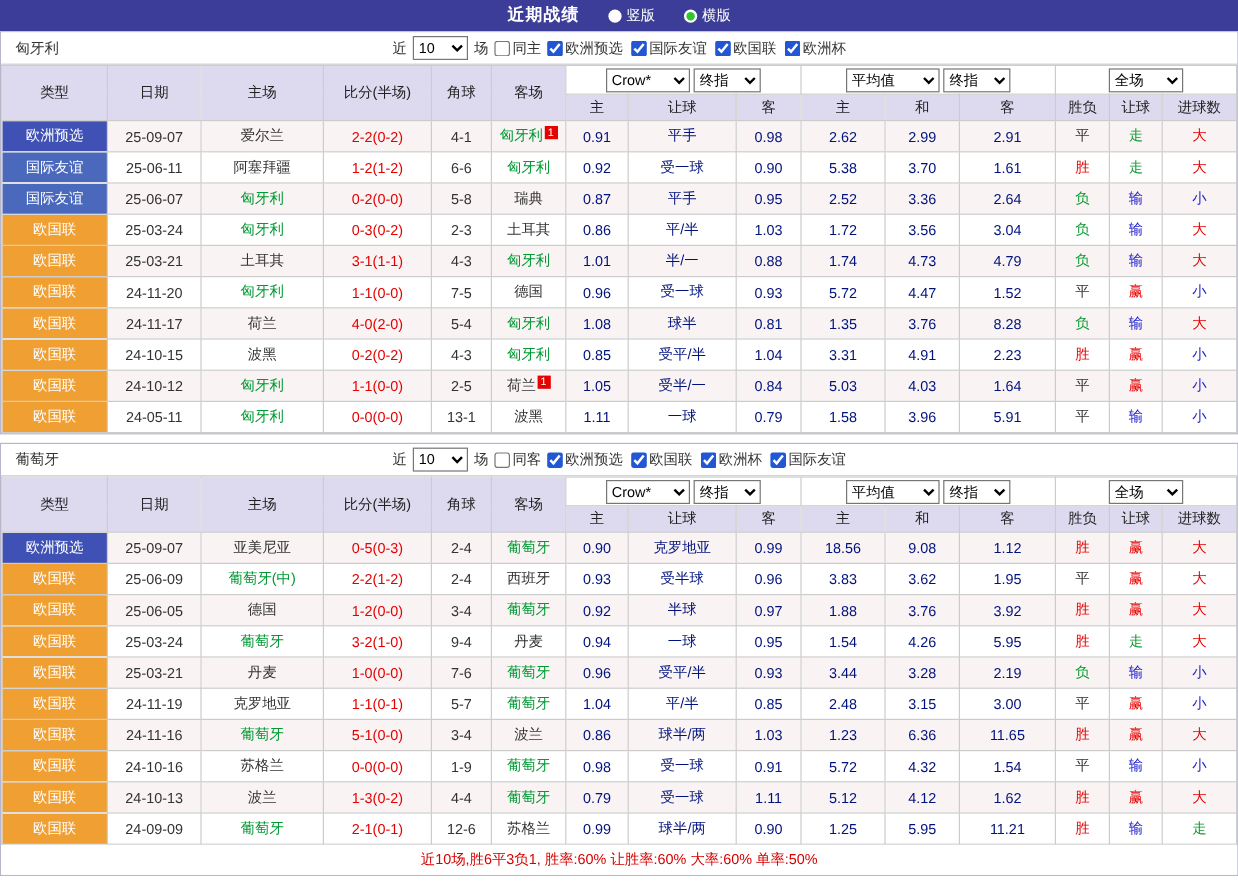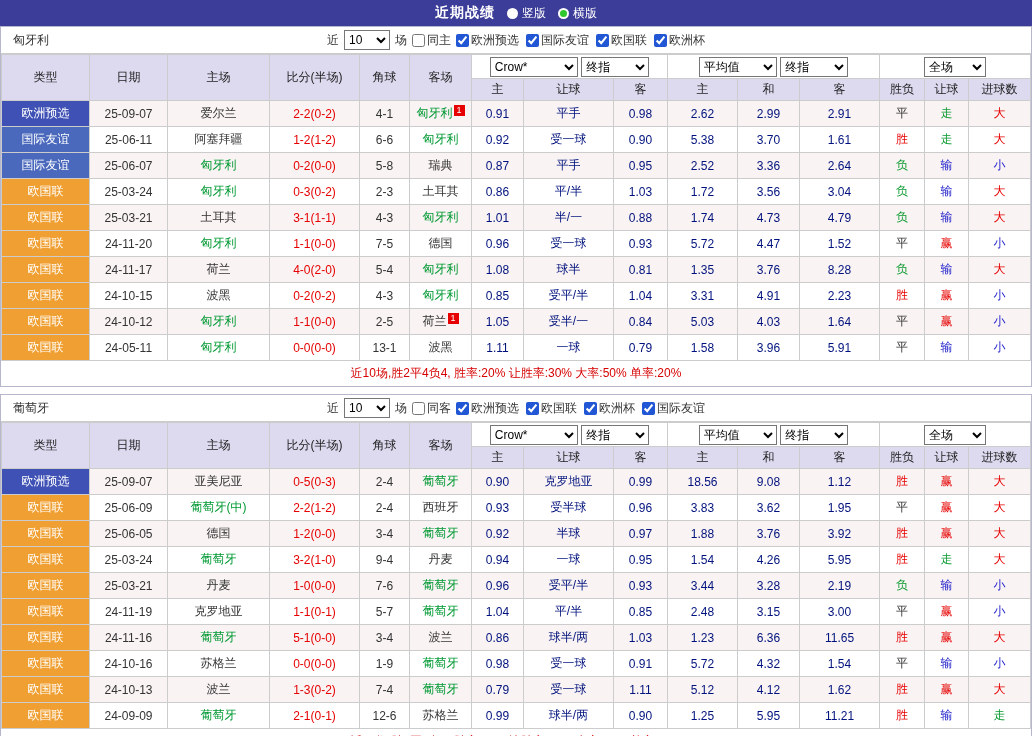--- a/index.html
+++ b/index.html
@@ -1,36 +1,36 @@
 <!DOCTYPE html>
 <html><head>
 <meta charset="utf-8">
 <title>近期战绩</title>
 <style>
   html,body{margin:0;padding:0;}
   body{width:1032px;font-family:"Liberation Sans","DejaVu Sans",sans-serif;font-size:12px;color:#333;background:#fff;}
 
-  .topbar{height:26px;background:#3c3d99;display:flex;align-items:center;justify-content:center;gap:12px;color:#fff;}
+  .topbar{height:26px;background:#3c3d99;display:flex;align-items:center;justify-content:center;gap:24px;color:#fff;}
   .topbar-title{font-weight:bold;font-size:14px;letter-spacing:1px;}
   .radio{display:inline-flex;align-items:center;gap:4px;cursor:pointer;}
   .radio-dot{width:11px;height:11px;border-radius:50%;background:#fff;position:relative;display:inline-block;}
   .radio-dot.checked::after{content:"";position:absolute;left:2px;top:2px;width:7px;height:7px;border-radius:50%;background:#2ec82e;}
 
   .section{border:1px solid #b6b6cc;background:#fff;}
   #sections-host .section + .section{margin-top:7px;}
 
   .filter-row{position:relative;height:26px;display:flex;align-items:center;justify-content:center;background:#fff;border-bottom:1px solid #ccc;}
   .team-name{position:absolute;left:12px;color:#333;}
   .filter-controls{display:flex;align-items:center;gap:5px;}
   .cb{display:inline-flex;align-items:center;gap:2px;cursor:pointer;}
   .cb input{width:13px;height:13px;margin:0;accent-color:#2157d4;}
   .comp-filters{display:inline-flex;align-items:center;gap:7px;}
 
   .sel{height:20px;font-size:12px;font-family:inherit;border:1px solid #767676;background:#fff;}
-  .sel-games{width:46px}.sel-co{width:88px}.sel-time{width:68px}.sel-avg{width:78px}.sel-scope{width:62px}
+  .sel-games{width:46px}.sel-co{width:70px}.sel-time{width:56px}.sel-avg{width:78px}.sel-scope{width:62px}
 
   table.match-table{width:100%;border-collapse:collapse;table-layout:fixed;}
   .match-table th,.match-table td{border:1px solid #ccc;text-align:center;padding:0 2px;overflow:hidden;white-space:nowrap;}
   .match-table thead th{background:#dddaf0;font-weight:normal;height:21px;color:#222;}
   .match-table thead th.ctrl-cell{background:#fff;height:23px;}
   .match-table tbody td{height:25px;}
   .match-table tbody tr:nth-child(odd){background:#f9f3f3;}
 
   .type-cell{color:#fff;}
   .c-red{color:#e60000}
@@ -308,21 +308,20 @@
             <td class="c-navy">1.58</td>
             <td class="c-navy">3.96</td>
             <td class="c-navy">5.91</td>
             <td class="c-dark">平</td>
             <td class="c-blue">输</td>
             <td class="c-blue">小</td>
           </tr>
         </tbody>
     </table>
 
-    <div class="summary">近10场,胜2平4负4, 胜率:20% 让胜率:30% 大率:50% 单率:20%</div>
   </div>
 
   <div class="section">
     <div class="filter-row">
       <span class="team-name">葡萄牙</span>
       <div class="filter-controls">
         <span>近</span>
         <select class="sel sel-games"><option>10</option></select>
         <span>场</span>
         <label class="cb">
@@ -535,21 +534,21 @@
             <td class="c-navy">1.54</td>
             <td class="c-dark">平</td>
             <td class="c-blue">输</td>
             <td class="c-blue">小</td>
           </tr>
           <tr>
             <td class="type-cell" style="background: rgb(240, 160, 51);">欧国联</td>
             <td class="c-dark">24-10-13</td>
             <td><span class="c-dark">波兰</span></td>
             <td class="c-red">1-3(0-2)</td>
-            <td class="c-dark">7-4</td>
+            <td class="c-dark">4-4</td>
             <td><span class="c-focus">葡萄牙</span></td>
             <td class="c-navy">0.79</td>
             <td class="c-navy">受一球</td>
             <td class="c-navy">1.11</td>
             <td class="c-navy">5.12</td>
             <td class="c-navy">4.12</td>
             <td class="c-navy">1.62</td>
             <td class="c-red">胜</td>
             <td class="c-red">赢</td>
             <td class="c-red">大</td>

